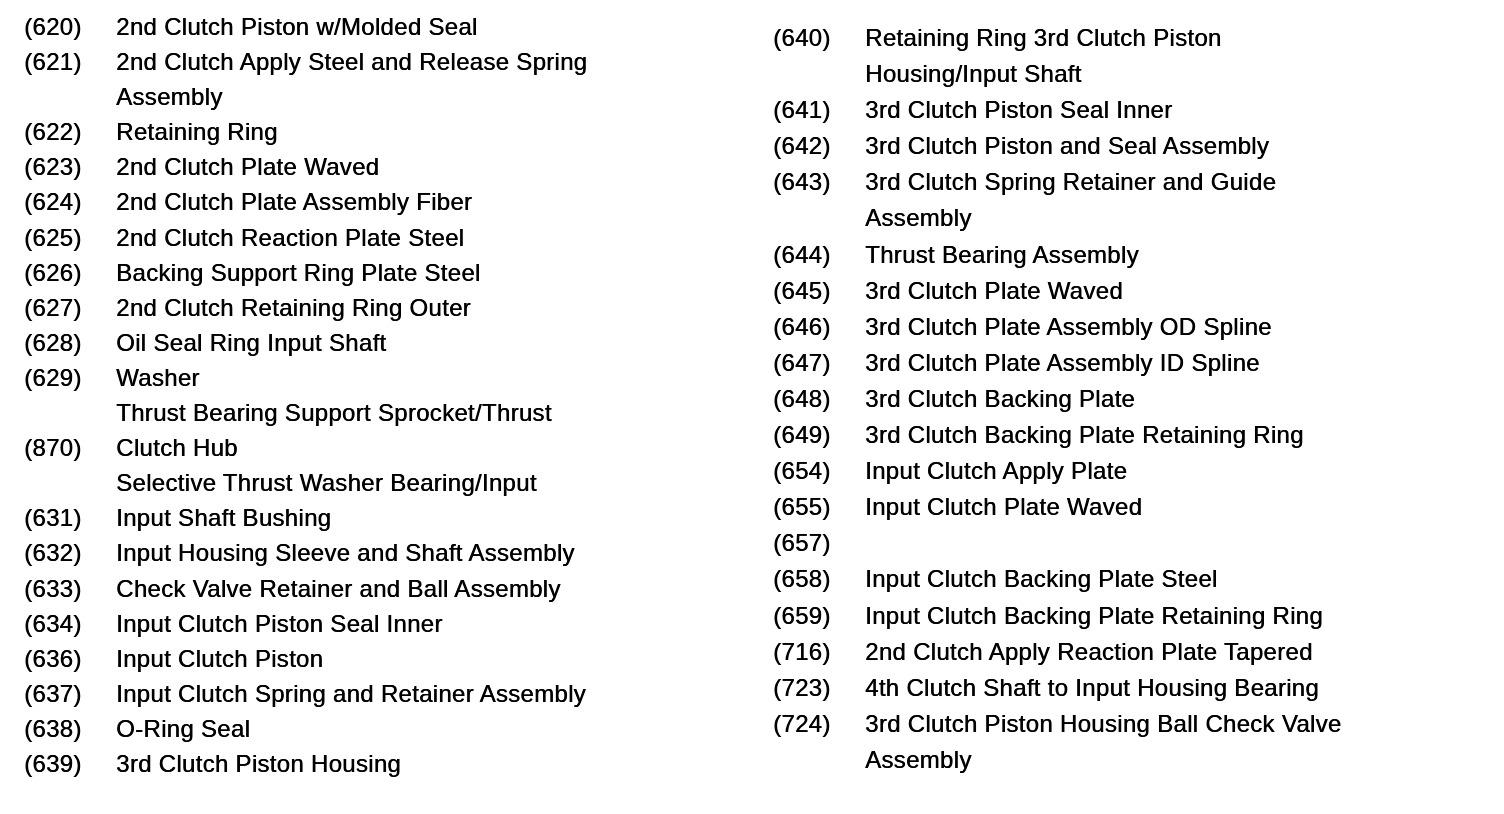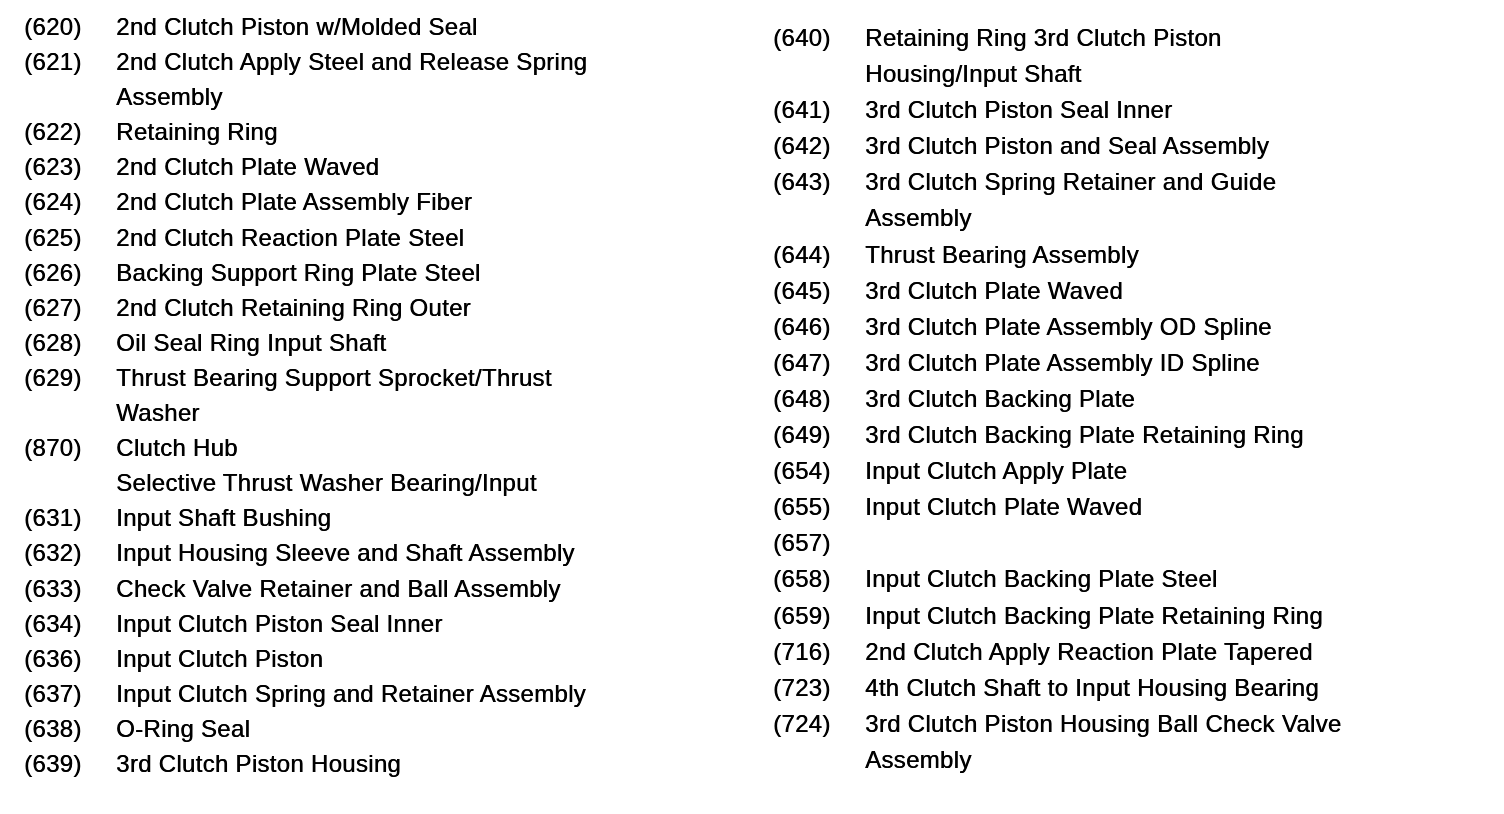--- a/index.html
+++ b/index.html
@@ -108,22 +108,22 @@
       </div>
       <div class="row">
         <span class="num">(628)</span>
         <span class="desc">
           <div class="line">Oil Seal Ring Input Shaft</div>
         </span>
       </div>
       <div class="row">
         <span class="num">(629)</span>
         <span class="desc">
+          <div class="line">Washer</div>
           <div class="line">Thrust Bearing Support Sprocket/Thrust</div>
-          <div class="line">Washer</div>
         </span>
       </div>
       <div class="row">
         <span class="num">(870)</span>
         <span class="desc">
           <div class="line">Clutch Hub</div>
           <div class="line">Selective Thrust Washer Bearing/Input</div>
         </span>
       </div>
       <div class="row">

